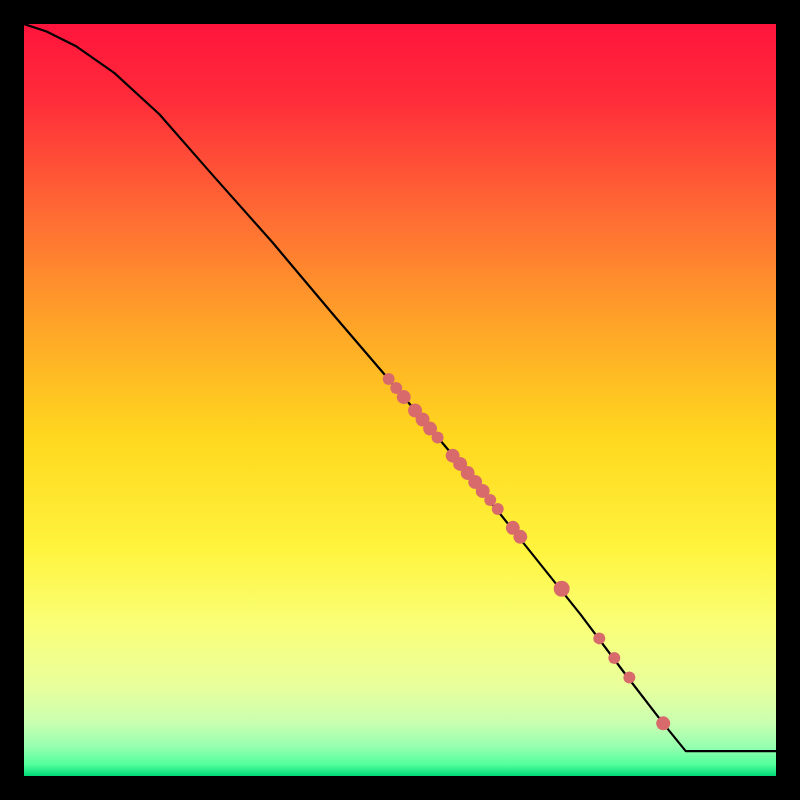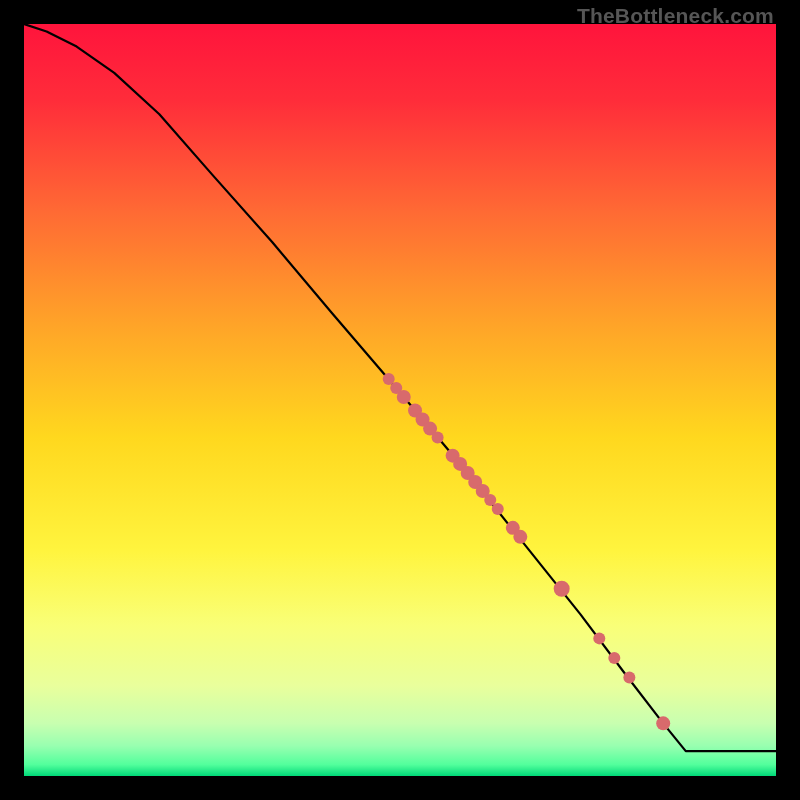--- a/index.html
+++ b/index.html
@@ -34,21 +34,20 @@
     font-size: 21px;
     color: #565656;
     letter-spacing: 0.2px;
   }
   svg { display: block; }
 </style>
 </head>
 <body>
 
 <div class="frame">
-  <div class="watermark">TheBottleneck.com</div>
   <div class="plot">
     <svg id="chart-svg" width="752" height="752" viewBox="0 0 752 752">
         <defs>
           <linearGradient id="bg-grad" x1="0" y1="0" x2="0" y2="1">
             <stop offset="0%" stop-color="#ff143c"></stop>
             <stop offset="10%" stop-color="#ff2c3a"></stop>
             <stop offset="25%" stop-color="#ff6a34"></stop>
             <stop offset="40%" stop-color="#ffa428"></stop>
             <stop offset="55.00000000000001%" stop-color="#ffd81e"></stop>
             <stop offset="70%" stop-color="#fff43e"></stop>

